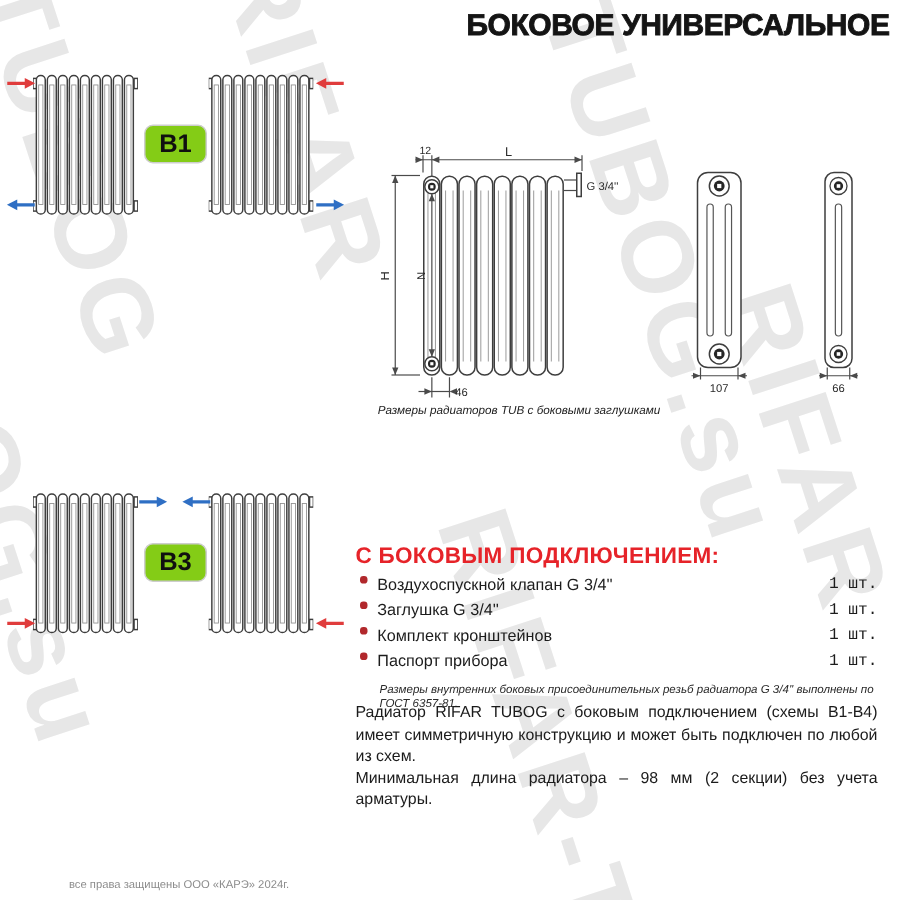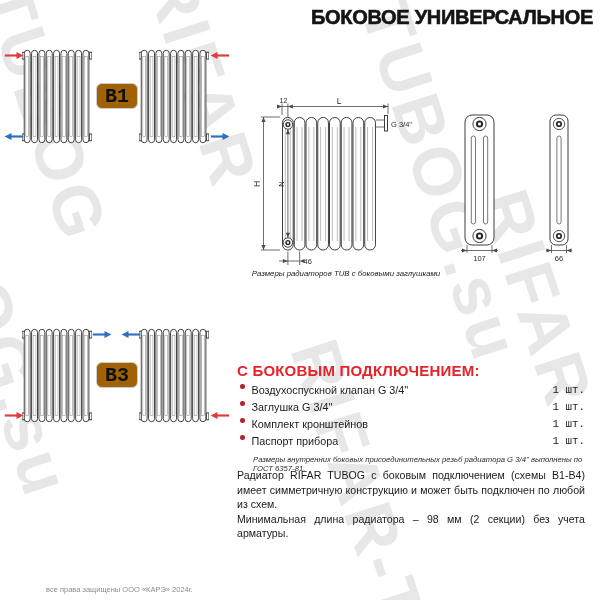--- a/index.html
+++ b/index.html
@@ -10,23 +10,23 @@
       color:var(--wm,#e7e7e7);white-space:nowrap;transform-origin:0 0;transform:rotate(72deg);
       user-select:none;}
   .layer{position:absolute;inset:0;z-index:1;}
   
   .title{position:absolute;top:7px;right:7px;text-align:center;font-size:20px;font-weight:bold;
          line-height:1.05;letter-spacing:-0.3px;color:#141414;-webkit-text-stroke:0.6px #141414;}
   
   .scheme{position:absolute;left:0;width:240px;height:105px;}
   .rad{position:absolute;top:1px;width:70px;height:99px;}
   .rad-l{left:22px}.rad-r{left:139px}
-  .blabel{position:absolute;left:96px;top:37px;width:40px;height:24px;background:#a16207;
+  .blabel{position:absolute;left:96px;top:37px;width:40px;height:24px;background:#84cc16;
           border:1.5px solid #cdcdcd;border-radius:6px;display:flex;align-items:center;
-          justify-content:center;font-weight:bold;font-size:20px;color:#101010;font-family:Liberation Mono, monospace;}
+          justify-content:center;font-weight:bold;font-size:17px;color:#101010;}
   .arr{position:absolute;width:20px;height:9px;}
   .red{color:var(--red,#e03c3c)}.blue{color:var(--blue,#2f6fc4)}
   .flip{transform:scaleX(-1)}
   .a-top{top:5px}.a-bot{top:86px}
   .a-out-l{left:4px}.a-in-l{left:92px}.a-in-r{left:121px}.a-out-r{left:210px}
   
   .fv{position:absolute;left:254px;top:96px;width:182px;height:176px;}
   .sv{position:absolute;left:452px;top:98px;width:136px;height:172px;}
   .fv-caption{position:absolute;left:246px;top:269px;width:200px;text-align:center;
               font-style:italic;font-size:7.8px;color:#222;}

